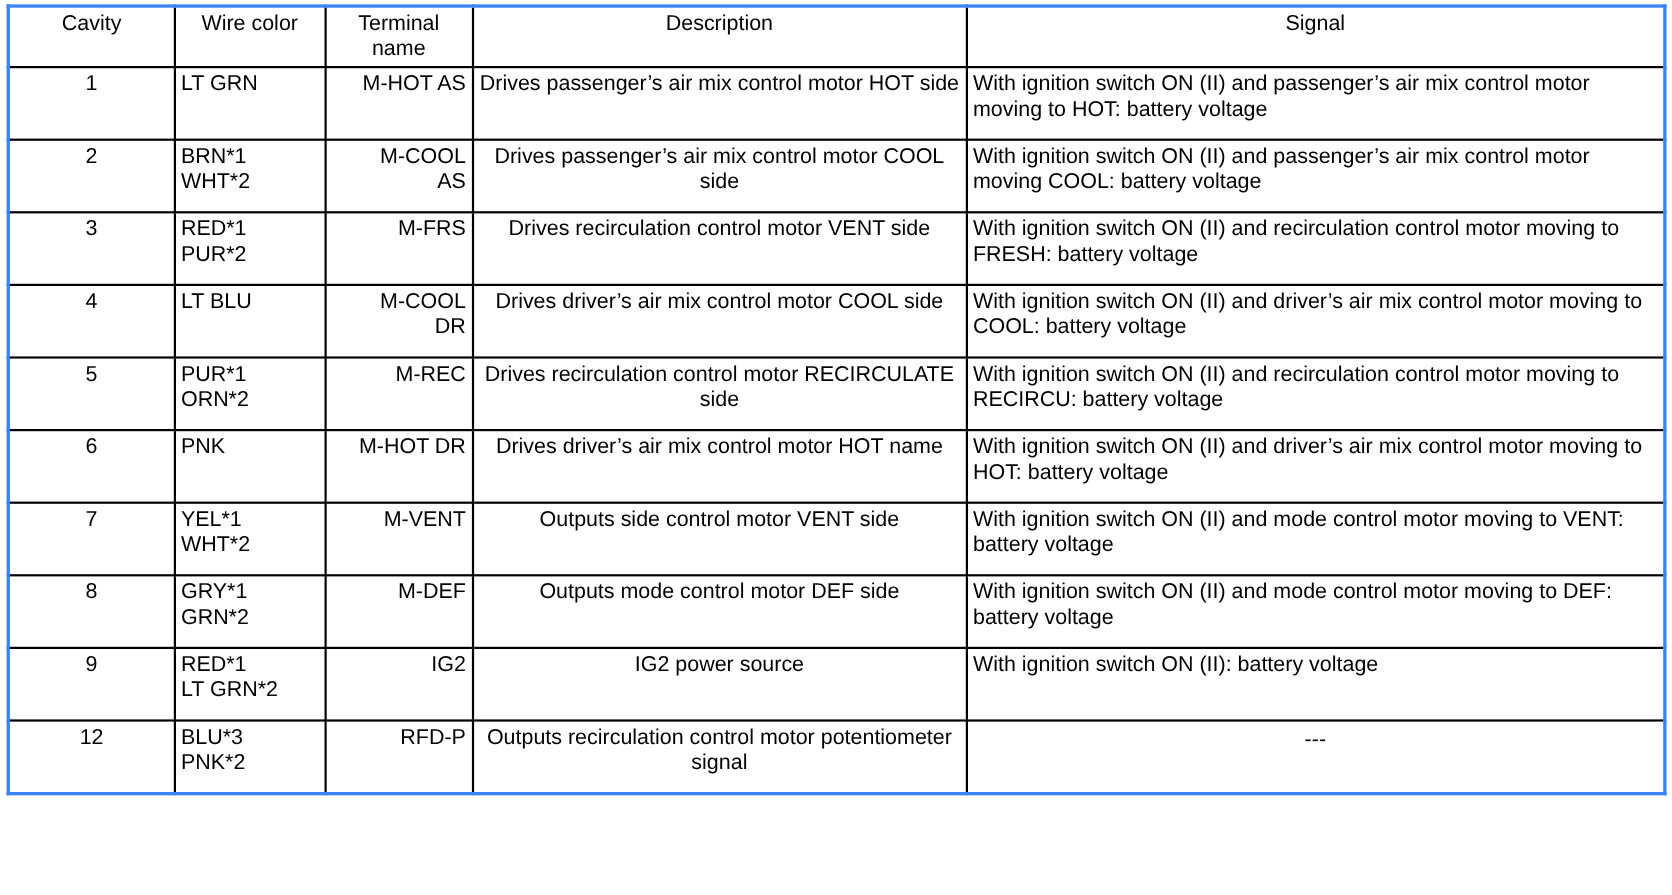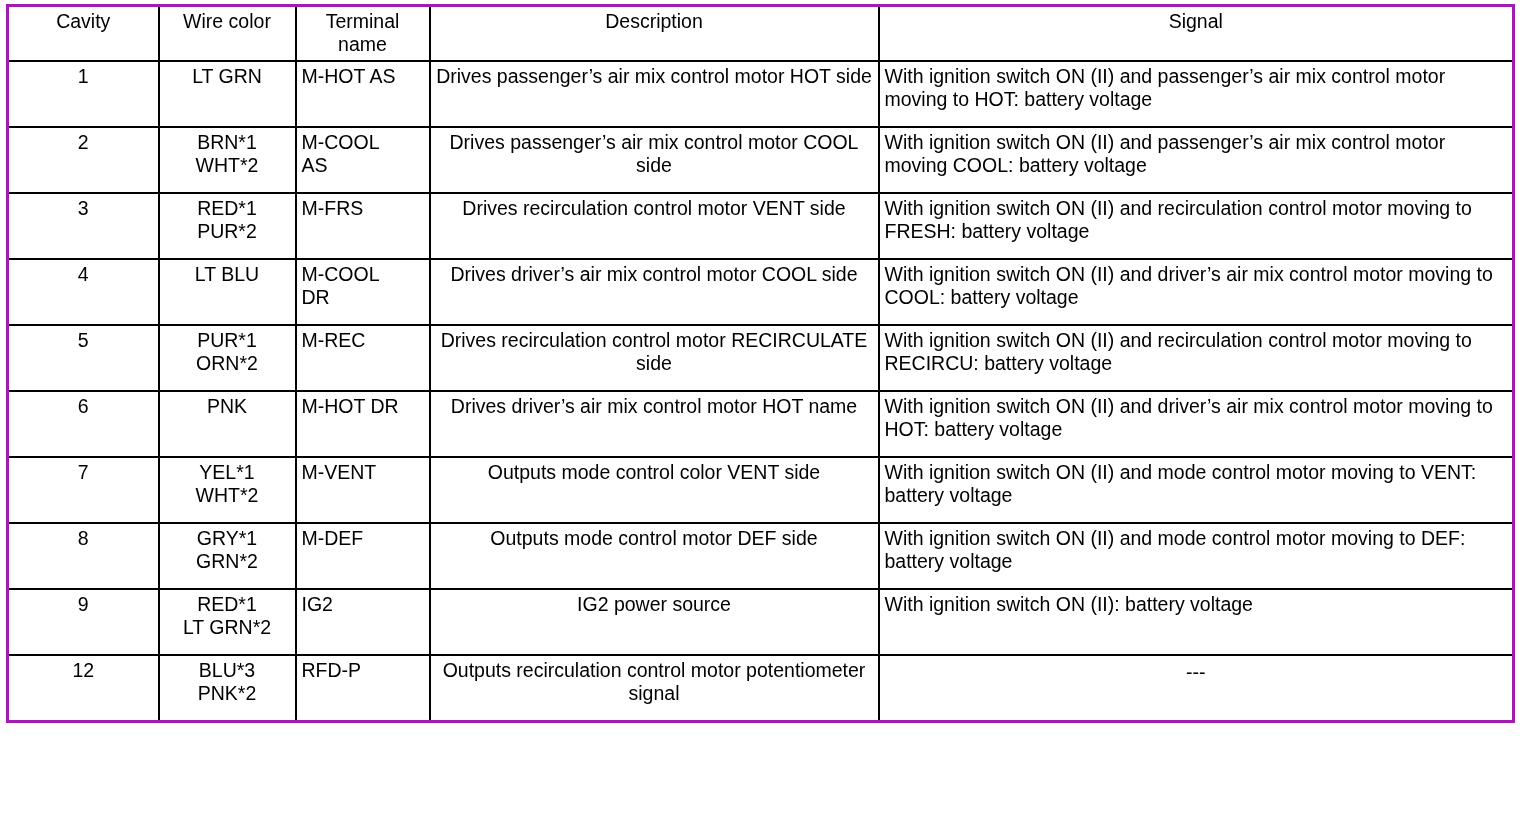--- a/index.html
+++ b/index.html
@@ -16,21 +16,21 @@
   }
   .table-wrap {
     padding: 4px 6px 0 6px;
     box-sizing: border-box;
     width: 1520px;
   }
   table.spec {
     border-collapse: collapse;
     width: 1506px;
     table-layout: fixed;
-    border: 3px solid #a21caf;
+    border: 3px solid #3b82f6;
   }
   table.spec td, table.spec th {
     border: 2px solid #000;
     vertical-align: top;
     padding: 3px 5px 4px 5px;
     font-size: 19.5px;
     line-height: 1.18;
     font-weight: normal;
   }
   thead th {
@@ -47,28 +47,27 @@
   col.c-term   { width: 134px; }
   col.c-desc   { width: 449px; }
   col.c-signal { width: 635px; }
 
   td.cavity {
     text-align: center;
     vertical-align: top;
     padding-top: 5px;
   }
   td.wire {
-    text-align: center;
     vertical-align: top;
     padding-top: 5px;
     white-space: pre-line;
     margin-top: 41px;
   }
   td.term {
-    text-align: left;
+    text-align: right;
     vertical-align: top;
     padding-top: 5px;
     white-space: pre-line;
     margin-left: 26px;
   }
   td.desc {
     text-align: center;
     vertical-align: top;
     padding-top: 5px;
   }
@@ -152,21 +151,21 @@
         <td class="wire">PNK</td>
         <td class="term">M-HOT DR</td>
         <td class="desc">Drives driver’s air mix control motor HOT name</td>
         <td class="signal">With ignition switch ON (II) and driver’s air mix control motor moving to HOT: battery voltage</td>
       </tr>
       <tr>
         <td class="cavity">7</td>
         <td class="wire">YEL*1
 WHT*2</td>
         <td class="term">M-VENT</td>
-        <td class="desc">Outputs mode control color VENT side</td>
+        <td class="desc">Outputs side control motor VENT side</td>
         <td class="signal">With ignition switch ON (II) and mode control motor moving to VENT: battery voltage</td>
       </tr>
       <tr>
         <td class="cavity">8</td>
         <td class="wire">GRY*1
 GRN*2</td>
         <td class="term">M-DEF</td>
         <td class="desc">Outputs mode control motor DEF side</td>
         <td class="signal">With ignition switch ON (II) and mode control motor moving to DEF: battery voltage</td>
       </tr>

